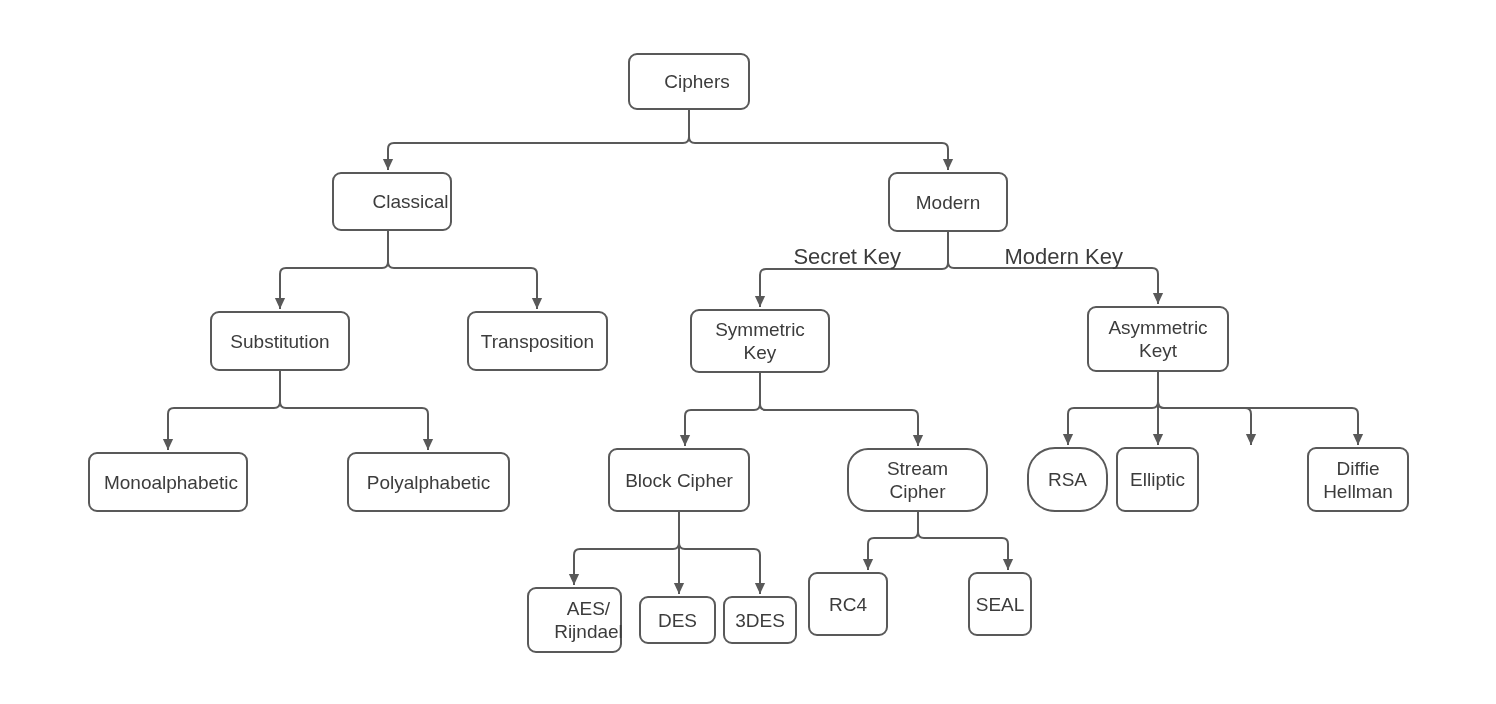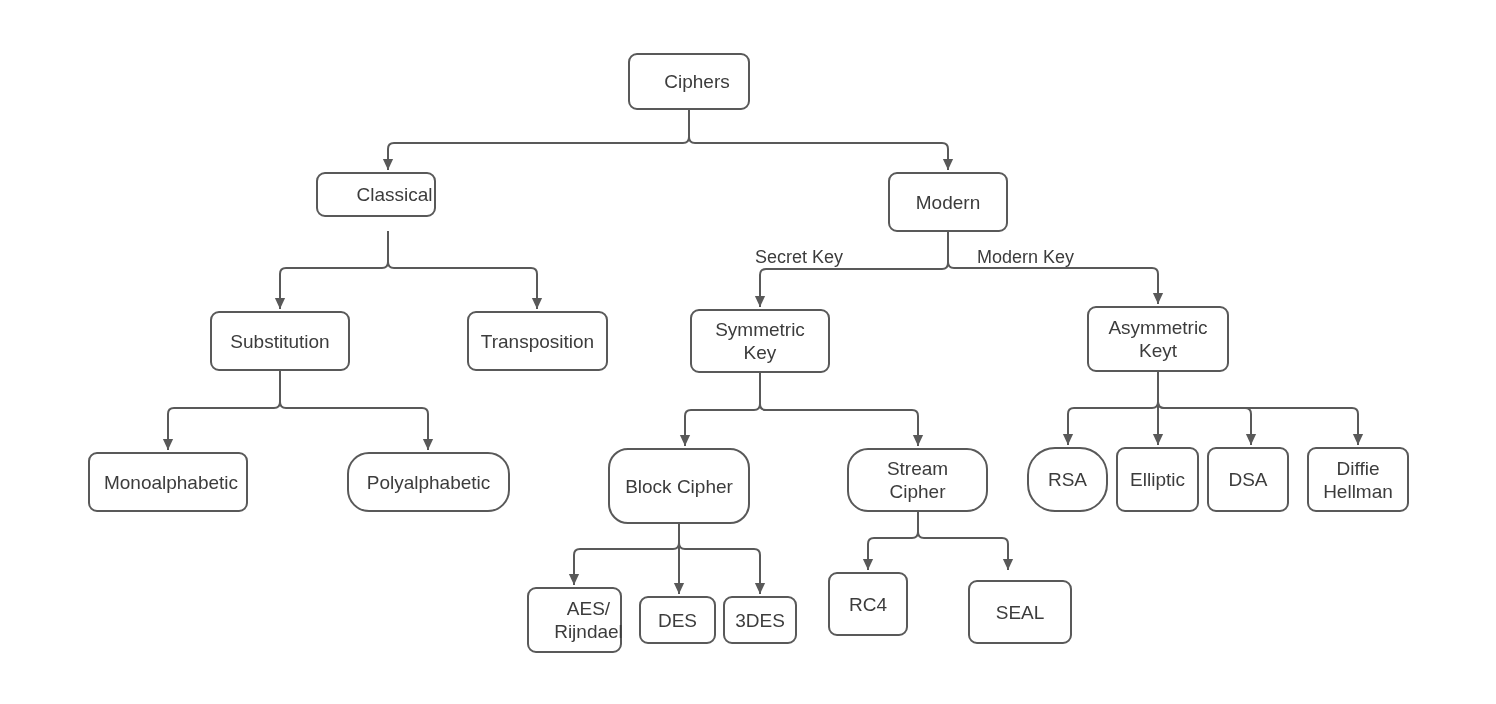--- a/index.html
+++ b/index.html
@@ -37,23 +37,23 @@
     background: #ffffff;
     border: 2.5px solid var(--stroke);
     border-radius: 9px;
     color: var(--text);
     font-size: 19px;
     line-height: 23px;
     white-space: pre-line;
   }
   .edge-label {
     position: absolute;
-    text-align: left;
+    text-align: right;
     color: var(--text);
-    font-size: 18px;
+    font-size: 22px;
     line-height: 20px;
     background: var(--bg);
     padding: 0 2px;
   }
 </style>
 </head>
 <body>
 
 <div class="canvas">
 
@@ -81,59 +81,58 @@
       <path marker-end="url(#arrow)" d="M 679 512 L 679 543 Q 679 549 673 549 L 580 549 Q 574 549 574 555 L 574 585"></path>
       <path marker-end="url(#arrow)" d="M 679 512 L 679 594"></path>
       <path marker-end="url(#arrow)" d="M 679 512 L 679 543 Q 679 549 685 549 L 754 549 Q 760 549 760 555 L 760 594"></path>
       <path marker-end="url(#arrow)" d="M 918 512 L 918 532 Q 918 538 912 538 L 874 538 Q 868 538 868 544 L 868 570"></path>
       <path marker-end="url(#arrow)" d="M 918 512 L 918 532 Q 918 538 924 538 L 1002 538 Q 1008 538 1008 544 L 1008 570"></path>
     </g>
   </svg>
 
   <div class="node" style="left:628px; top:53px; width:122px; height:57px;padding-left:16px;">Ciphers</div>
 
-  <div class="node" style="left:316px; top:172px; width:120px; height:45px;padding-left:37px;">Classical</div>
+  <div class="node" style="left:332px; top:172px; width:120px; height:59px;padding-left:37px;">Classical</div>
 
   <div class="node" style="left:888px; top:172px; width:120px; height:60px;">Modern</div>
 
   <div class="node" style="left:210px; top:311px; width:140px; height:60px;">Substitution</div>
 
   <div class="node" style="left:467px; top:311px; width:141px; height:60px;">Transposition</div>
 
   <div class="node" style="left:88px; top:452px; width:160px; height:60px;padding-left:6px;">Monoalphabetic</div>
 
-  <div class="node" style="left:347px; top:452px; width:163px; height:60px;border-radius:22px;">Polyalphabetic</div>
+  <div class="node" style="left:347px; top:452px; width:163px; height:60px;">Polyalphabetic</div>
 
   <div class="node" style="left:690px; top:309px; width:140px; height:64px;">Symmetric
 Key</div>
 
   <div class="node" style="left:1087px; top:306px; width:142px; height:66px;">Asymmetric
 Keyt</div>
 
-  <div class="node" style="left:608px; top:448px; width:142px; height:76px;border-radius:20px;">Block Cipher</div>
+  <div class="node" style="left:608px; top:448px; width:142px; height:64px;">Block Cipher</div>
 
   <div class="node" style="left:847px; top:448px; width:141px; height:64px;border-radius:21px;">Stream
 Cipher</div>
 
   <div class="node" style="left:527px; top:587px; width:95px; height:66px;padding-left:28px;">AES/
 Rijndael</div>
 
   <div class="node" style="left:639px; top:596px; width:77px; height:48px;">DES</div>
 
   <div class="node" style="left:723px; top:596px; width:74px; height:48px;">3DES</div>
 
-  <div class="node" style="left:828px; top:572px; width:80px; height:64px;">RC4</div>
+  <div class="node" style="left:808px; top:572px; width:80px; height:64px;">RC4</div>
 
-  <div class="node" style="left:968px; top:572px; width:104px; height:64px;margin-top:8px;">SEAL</div>
+  <div class="node" style="left:968px; top:572px; width:64px; height:64px;">SEAL</div>
 
   <div class="node" style="left:1027px; top:447px; width:81px; height:65px;border-radius:28px;">RSA</div>
 
   <div class="node" style="left:1116px; top:447px; width:83px; height:65px;">Elliptic</div>
 
-  <div class="node" style="left:1207px; top:447px; width:82px; height:65px;">DSA</div>
 
   <div class="node" style="left:1307px; top:447px; width:102px; height:65px;">Diffie
 Hellman</div>
 
   <div class="edge-label" style="left:753px; top:247px; width:150px;">Secret Key</div>
 
   <div class="edge-label" style="left:975px; top:247px; width:150px;">Modern Key</div>
 
 </div>
 

